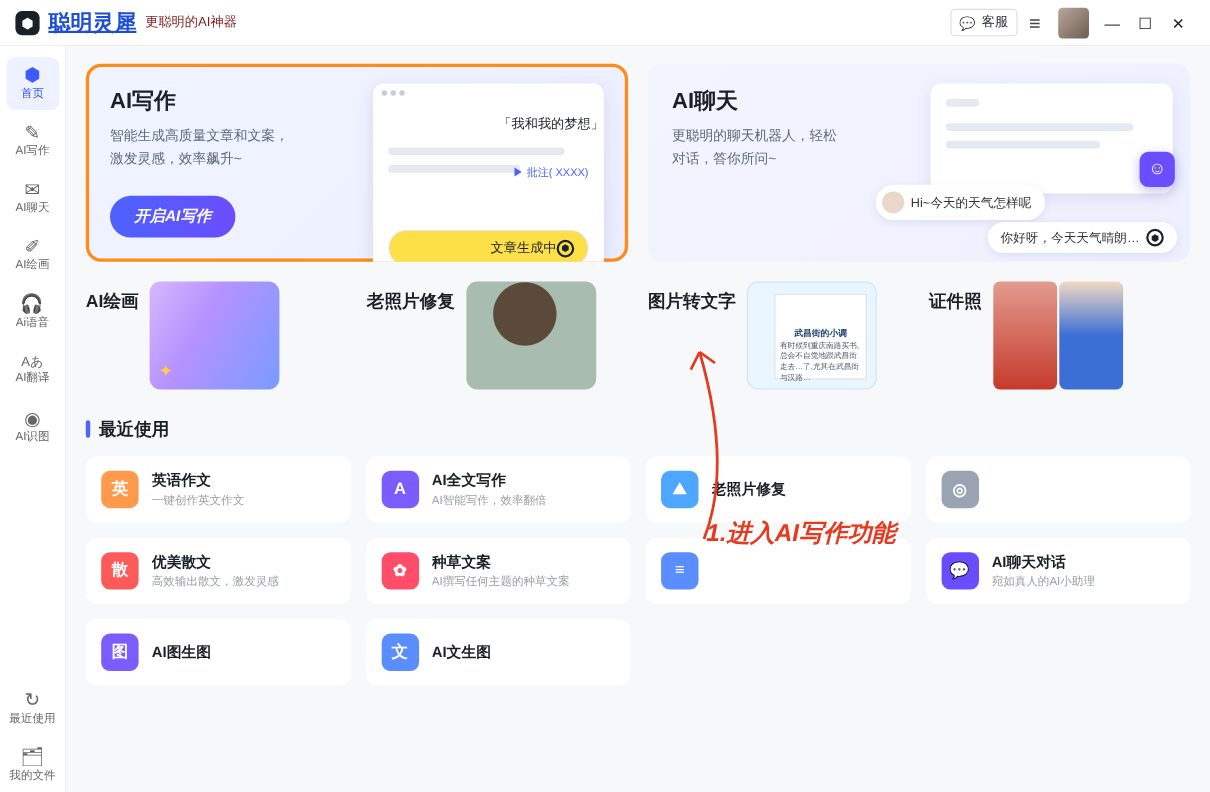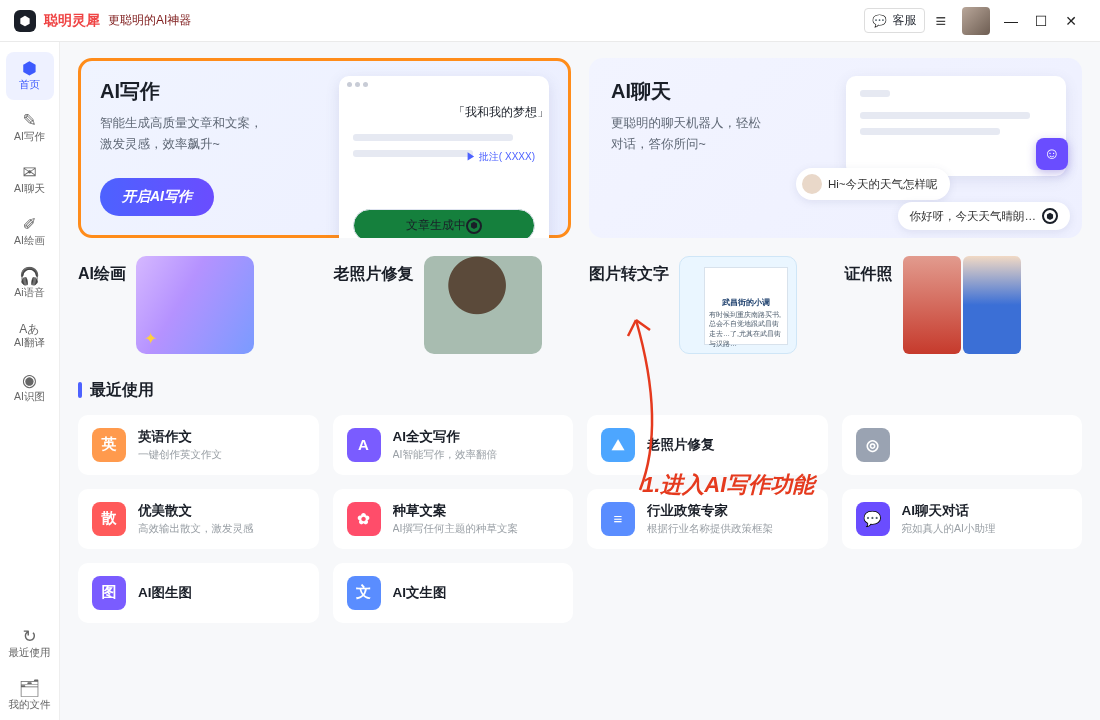--- a/index.html
+++ b/index.html
@@ -1,21 +1,21 @@
 <!DOCTYPE html>
 <html><head>
 <meta charset="utf-8">
 <style>
 * { margin: 0; padding: 0; box-sizing: border-box; font-family: -apple-system, "Microsoft YaHei", sans-serif; }
 html, body { width: 1100px; height: 720px; overflow: hidden; background: #fff; }
 
 
 .titlebar { height: 42px; display: flex; align-items: center; padding: 0 14px; border-bottom: 1px solid #eaeaea; }
 .titlebar .logo { width: 22px; height: 22px; background: #1a1f28; border-radius: 6px; display: flex; align-items: center; justify-content: center; color: #fff; font-size: 12px; font-weight: 700; margin-right: 8px; }
-.titlebar .app-name { font-weight: 700; font-size: 14px; color: #ef4444; margin-right: 8px; }
+.titlebar .app-name { font-weight: 700; font-size: 20px; color: #1d4ed8; margin-right: 8px; text-decoration: underline; }
 .titlebar .tagline { font-size: 12px; color: #7f1d1d; }
 .titlebar .spacer { flex: 1; }
 .titlebar .svc { display: flex; align-items: center; gap: 5px; font-size: 12px; color: #2a2f38; border: 1px solid #ddd; border-radius: 4px; padding: 3px 8px; cursor: pointer; }
 .titlebar .menu-ico { margin: 0 10px; cursor: pointer; color: #444; font-size: 18px; line-height: 1; }
 .titlebar .avatar { width: 28px; height: 28px; border-radius: 4px; background: linear-gradient(135deg,#b9a79a,#6d5d52); margin: 0 6px; }
 .titlebar .win-btn { width: 30px; text-align: center; cursor: pointer; font-size: 14px; color: #222; }
 
 .app-body { display: flex; height: calc(100% - 42px); }
 
 
@@ -39,21 +39,21 @@
 
 
 .wprev { position: absolute; right: 0; top: -2px; width: 210px; height: 180px; background: #fff; border-radius: 10px; box-shadow: 0 4px 14px rgba(80,90,140,.15); }
 .wprev .dots { position: absolute; left: 8px; top: 6px; display: flex; gap: 3px; }
 .wprev .dots span { width: 5px; height: 5px; border-radius: 50%; background: #c8ccd6; }
 .wprev .prompt { position: absolute; top: 28px; left: 0; right: 0; text-align: right; font-size: 12px; color: #1a1f28; }
 .wprev .line { position: absolute; left: 14px; height: 7px; background: #e6e9f2; border-radius: 3px; }
 .wprev .l1 { top: 58px; width: 160px; }
 .wprev .l2 { top: 74px; width: 120px; }
 .wprev .tag { position: absolute; right: 14px; top: 74px; font-size: 10px; color: #4d62ff; }
-.wprev .status { position: absolute; left: 14px; right: 14px; bottom: 14px; background: #15803d; border: 1px solid #e0e4f0; border-radius: 18px; padding: 7px 12px; font-size: 12px; color: #1a1f28; display: flex; align-items: center; justify-content: center; }
+.wprev .status { position: absolute; left: 14px; right: 14px; bottom: 14px; background: #fde047; border: 1px solid #e0e4f0; border-radius: 18px; padding: 7px 12px; font-size: 12px; color: #1a1f28; display: flex; align-items: center; justify-content: flex-end; }
 .ai-badge { position: absolute; left: 200px; top: 86px; font-size: 28px; font-weight: 900; font-style: italic; color: #c2caff; pointer-events: none; }
 
 
 .cprev { position: absolute; right: -6px; top: -2px; width: 240px; }
 .cprev .win { position: absolute; right: 0; top: 0; width: 220px; height: 100px; background: #fff; border-radius: 10px; box-shadow: 0 4px 14px rgba(80,90,140,.12); }
 .cprev .win .bar { position: absolute; left: 14px; top: 14px; width: 30px; height: 7px; background: #e6e9f2; border-radius: 3px; }
 .cprev .win .b2 { top: 36px; width: 170px; }
 .cprev .win .b3 { top: 52px; width: 140px; }
 .cprev .bubble-a { position: absolute; left: -30px; top: 92px; background: #fff; border-radius: 16px; padding: 6px 12px 6px 6px; font-size: 11.5px; color: #333; display: flex; align-items: center; gap: 6px; box-shadow: 0 2px 8px rgba(80,90,140,.12); }
 .cprev .bubble-a .av { width: 20px; height: 20px; border-radius: 50%; background: #e9d8c9; }
@@ -273,24 +273,20 @@
           </div>
           <div class="rcard">
             <div class="ic" style="background:#ff4d6a">✿</div>
             <div class="txt">
               <div class="t1">种草文案</div>
               <div class="t2">AI撰写任何主题的种草文案</div>
             </div>
           </div>
           <div class="rcard">
             <div class="ic" style="background:#5a8dff">≡</div>
-            <div class="txt">
-              <div class="t1">行业政策专家</div>
-              <div class="t2">根据行业名称提供政策框架</div>
-            </div>
           </div>
           <div class="rcard">
             <div class="ic" style="background:#6a4dff">💬</div>
             <div class="txt">
               <div class="t1">AI聊天对话</div>
               <div class="t2">宛如真人的AI小助理</div>
             </div>
           </div>
           <div class="rcard">
             <div class="ic" style="background:#7a5cff">图</div>

